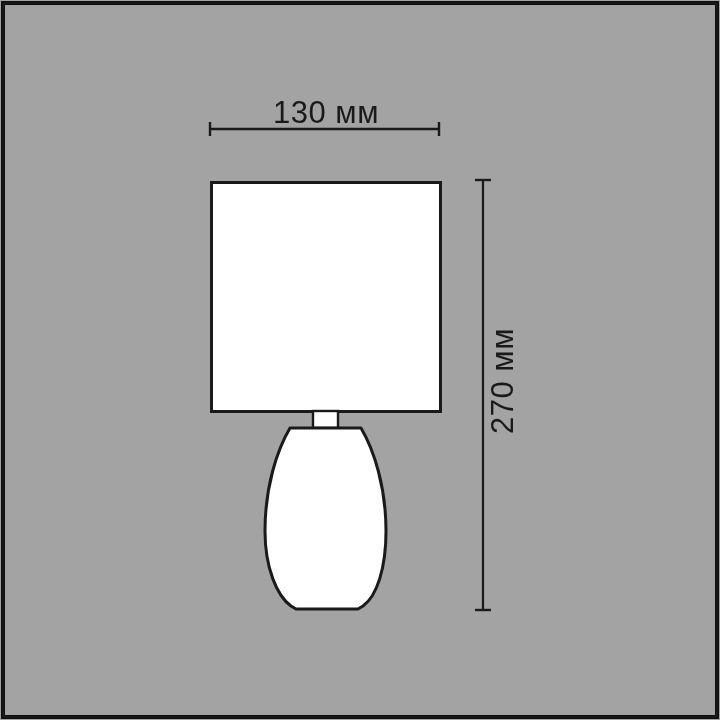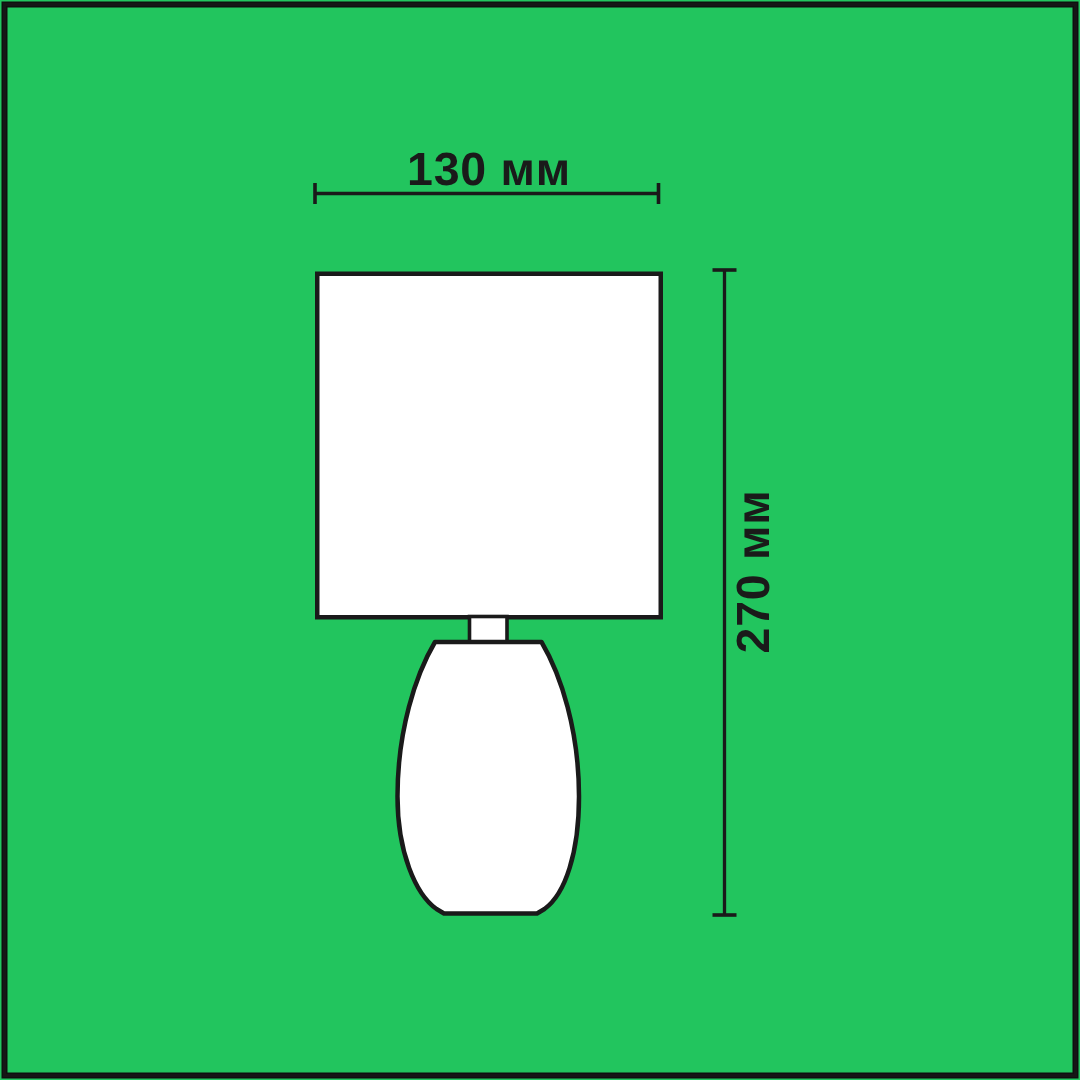--- a/index.html
+++ b/index.html
@@ -8,22 +8,21 @@
     width: 720px;
     height: 720px;
     background: #ffffff;
     font-family: "Liberation Sans", sans-serif;
     overflow: hidden;
   }
   .canvas {
     position: relative;
     width: 720px;
     height: 720px;
-    background: #22c55e;
-    font-weight: bold;
+    background: #a3a3a3;
   }
   
   .outer-frame {
     position: absolute;
     inset: 1px;
     border: 4px solid #0f0f0f;
     pointer-events: none;
   }
   .inner-frame {
     position: absolute;

